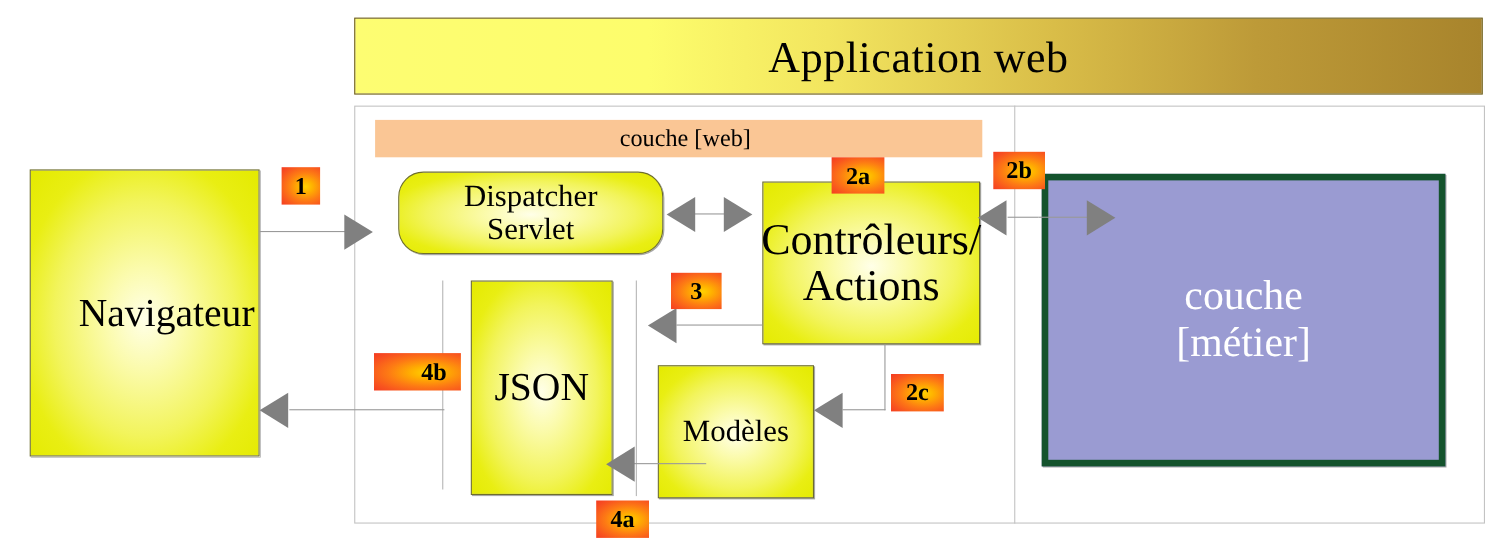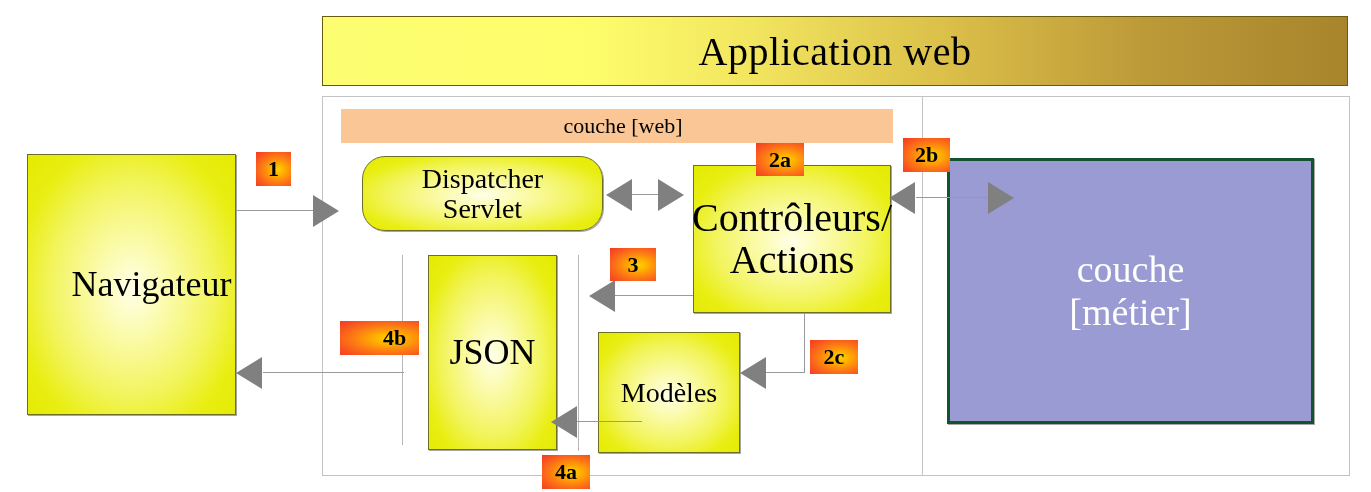--- a/index.html
+++ b/index.html
@@ -108,21 +108,21 @@
   #node-modeles    { left: 598px; top: 332px; width: 142px; height: 121px; font-size: 28px; }
 
   
   .node-purple {
     position: absolute;
     left: 947px;
     top: 158px;
     width: 367px;
     height: 266px;
     background: #9a9bd2;
-    border: 3px solid #14532d;
+    border: 6px solid #14532d;
     box-sizing: border-box;
     box-shadow: 1px 1px 0 rgba(0,0,0,0.35);
     display: flex;
     align-items: center;
     justify-content: center;
     text-align: center;
     color: #ffffff;
     font-size: 38px;
     line-height: 1.12;
   }

